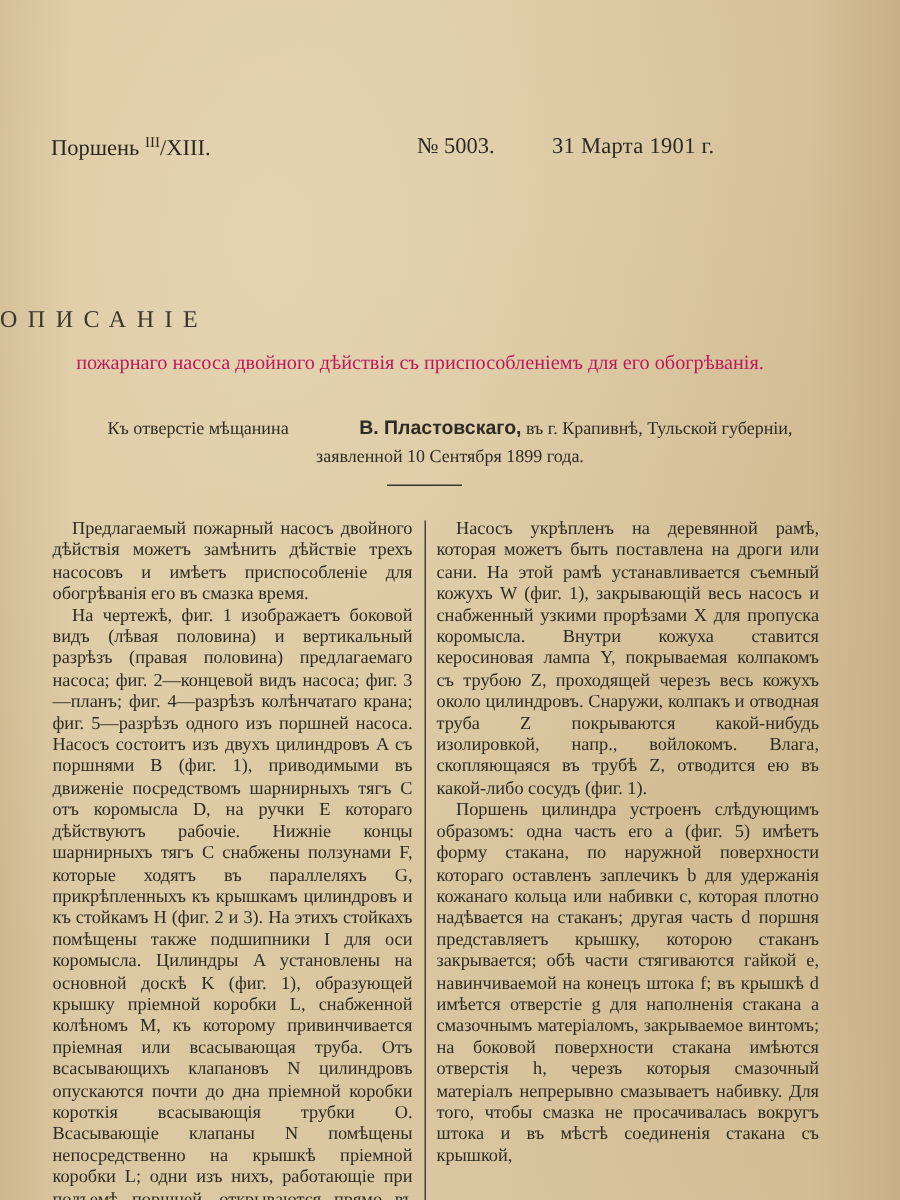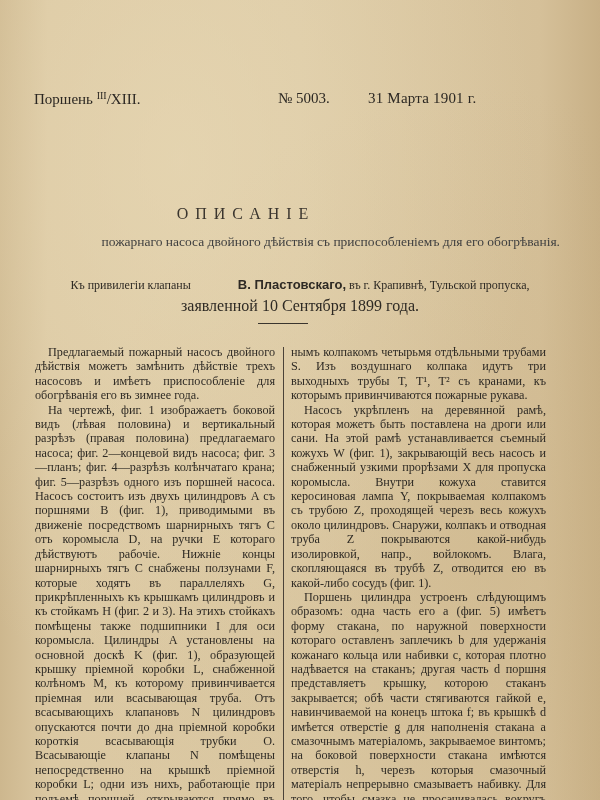--- a/index.html
+++ b/index.html
@@ -19,35 +19,35 @@
   .header-line {
     position: absolute; top: 88px; left: 0; width: 600px; height: 22px;
     font-family: "Liberation Serif", serif; font-size: 15px; color: #2b2722;
   }
   .header-group { position: absolute; left: 34px; top: 2px; }
   .header-group sup { font-size: 10px; vertical-align: 5px; text-align: center; }
   .header-number { position: absolute; left: 250px; top: 2px; margin-left: 28px; }
   .header-date { position: absolute; left: 368px; top: 2px; letter-spacing: 0.2px; }
 
   .doc-title {
-    position: absolute; top: 205px; left: 0; width: 492px; text-align: center;
+    position: absolute; top: 205px; left: 0; width: 492px; text-align: left;
     font-family: "Liberation Serif", serif; font-size: 16px; letter-spacing: 7px; color: #3a352e;
   }
   .doc-subtitle {
-    position: absolute; top: 234px; left: 0; width: 560px; text-align: right;
-    font-family: "Liberation Serif", serif; font-size: 13.5px; color: #404040;
+    position: absolute; top: 234px; left: 0; width: 560px; text-align: center;
+    font-family: "Liberation Serif", serif; font-size: 13.5px; color: #be185d;
   }
   .privilege-line {
     position: absolute; top: 277px; left: 0; width: 600px; text-align: center;
     font-family: "Liberation Serif", serif; font-size: 12px; color: #2e2a24;
   }
   .privilege-line .name { font-family: "Liberation Sans", sans-serif; font-weight: bold; font-size: 13px; margin-left: 44px; }
   .application-date {
     position: absolute; top: 297px; left: 0; width: 600px; text-align: center;
-    font-family: "Liberation Serif", serif; font-size: 16px; color: #2e2a24;
+    font-family: "Liberation Serif", serif; font-size: 12px; color: #2e2a24;
   }
   .divider {
     position: absolute; top: 323px; left: 258px; width: 50px; height: 1px; background: #3a352e;
   }
 
   .column {
     position: absolute; top: 345px;
     font-family: "Liberation Serif", serif; font-size: 12.2px; line-height: 14.4px;
     color: #2e2a24; text-align: justify;
   }
@@ -67,34 +67,33 @@
   <div class="header-line">
     <span class="header-group"><span>Поршень</span> <sup>III</sup><span>/XIII.</span></span>
     <span class="header-number">№ 5003.</span>
     <span class="header-date">31 Марта 1901 г.</span>
   </div>
 
   <div class="doc-title">ОПИСАНІЕ</div>
   <div class="doc-subtitle">пожарнаго насоса двойного дѣйствія съ приспособленіемъ для его обогрѣванія.</div>
 
   <div class="privilege-line">
-    <span>Къ привилегіи клапаны</span>
+    <span>Къ отверстіе мѣщанина</span>
     <span class="name">В. Пластовскаго,</span>
-    <span>въ г. Крапивнѣ, Тульской пропуска,</span>
+    <span>въ г. Крапивнѣ, Тульской губерніи,</span>
   </div>
   <div class="application-date">заявленной 10 Сентября 1899 года.</div>
 
   <div class="divider"></div>
 
   <div class="column col-left">
-    <p>Предлагаемый пожарный насосъ двойного дѣйствія можетъ замѣнить дѣйствіе трехъ насосовъ и имѣетъ приспособленіе для обогрѣванія его въ зимнее года.</p>
+    <p>Предлагаемый пожарный насосъ двойного дѣйствія можетъ замѣнить дѣйствіе трехъ насосовъ и имѣетъ приспособленіе для обогрѣванія его въ смазка время.</p>
     <p>На чертежѣ, фиг. 1 изображаетъ боковой видъ (лѣвая половина) и вертикальный разрѣзъ (правая половина) предлагаемаго насоса; фиг. 2—концевой видъ насоса; фиг. 3—планъ; фиг. 4—разрѣзъ колѣнчатаго крана; фиг. 5—разрѣзъ одного изъ поршней насоса. Насосъ состоитъ изъ двухъ цилиндровъ A съ поршнями B (фиг. 1), приводимыми въ движеніе посредствомъ шарнирныхъ тягъ C отъ коромысла D, на ручки E котораго дѣйствуютъ рабочіе. Нижніе концы шарнирныхъ тягъ C снабжены ползунами F, которые ходятъ въ параллеляхъ G, прикрѣпленныхъ къ крышкамъ цилиндровъ и къ стойкамъ H (фиг. 2 и 3). На этихъ стойкахъ помѣщены также подшипники I для оси коромысла. Цилиндры A установлены на основной доскѣ K (фиг. 1), образующей крышку пріемной коробки L, снабженной колѣномъ M, къ которому привинчивается пріемная или всасывающая труба. Отъ всасывающихъ клапановъ N цилиндровъ опускаются почти до дна пріемной коробки короткія всасывающія трубки O. Всасывающіе клапаны N помѣщены непосредственно на крышкѣ пріемной коробки L; одни изъ нихъ, работающіе при подъемѣ поршней, открываются прямо въ цилиндры; другіе, открывающіеся при опусканіи поршней, сообщаются съ верхней частью цилиндровъ трубами P (фиг. 1). Нагнетательные</p>
   </div>
 
   <div class="column-rule"></div>
 
   <div class="column col-right">
-    <p class="cont">нымъ колпакомъ четырьмя отдѣльными трубами S. Изъ воздушнаго колпака идутъ три выходныхъ трубы T, T¹, T² съ кранами, къ которымъ привинчиваются пожарные рукава.</p>
     <p>Насосъ укрѣпленъ на деревянной рамѣ, которая можетъ быть поставлена на дроги или сани. На этой рамѣ устанавливается съемный кожухъ W (фиг. 1), закрывающій весь насосъ и снабженный узкими прорѣзами X для пропуска коромысла. Внутри кожуха ставится керосиновая лампа Y, покрываемая колпакомъ съ трубою Z, проходящей черезъ весь кожухъ около цилиндровъ. Снаружи, колпакъ и отводная труба Z покрываются какой-нибудь изолировкой, напр., войлокомъ. Влага, скопляющаяся въ трубѣ Z, отводится ею въ какой-либо сосудъ (фиг. 1).</p>
     <p>Поршень цилиндра устроенъ слѣдующимъ образомъ: одна часть его a (фиг. 5) имѣетъ форму стакана, по наружной поверхности котораго оставленъ заплечикъ b для удержанія кожанаго кольца или набивки c, которая плотно надѣвается на стаканъ; другая часть d поршня представляетъ крышку, которою стаканъ закрывается; обѣ части стягиваются гайкой e, навинчиваемой на конецъ штока f; въ крышкѣ d имѣется отверстіе g для наполненія стакана a смазочнымъ матеріаломъ, закрываемое винтомъ; на боковой поверхности стакана имѣются отверстія h, черезъ которыя смазочный матеріалъ непрерывно смазываетъ набивку. Для того, чтобы смазка не просачивалась вокругъ штока и въ мѣстѣ соединенія стакана съ крышкой,</p>
   </div>
 
 </div>
 
 </body></html>

